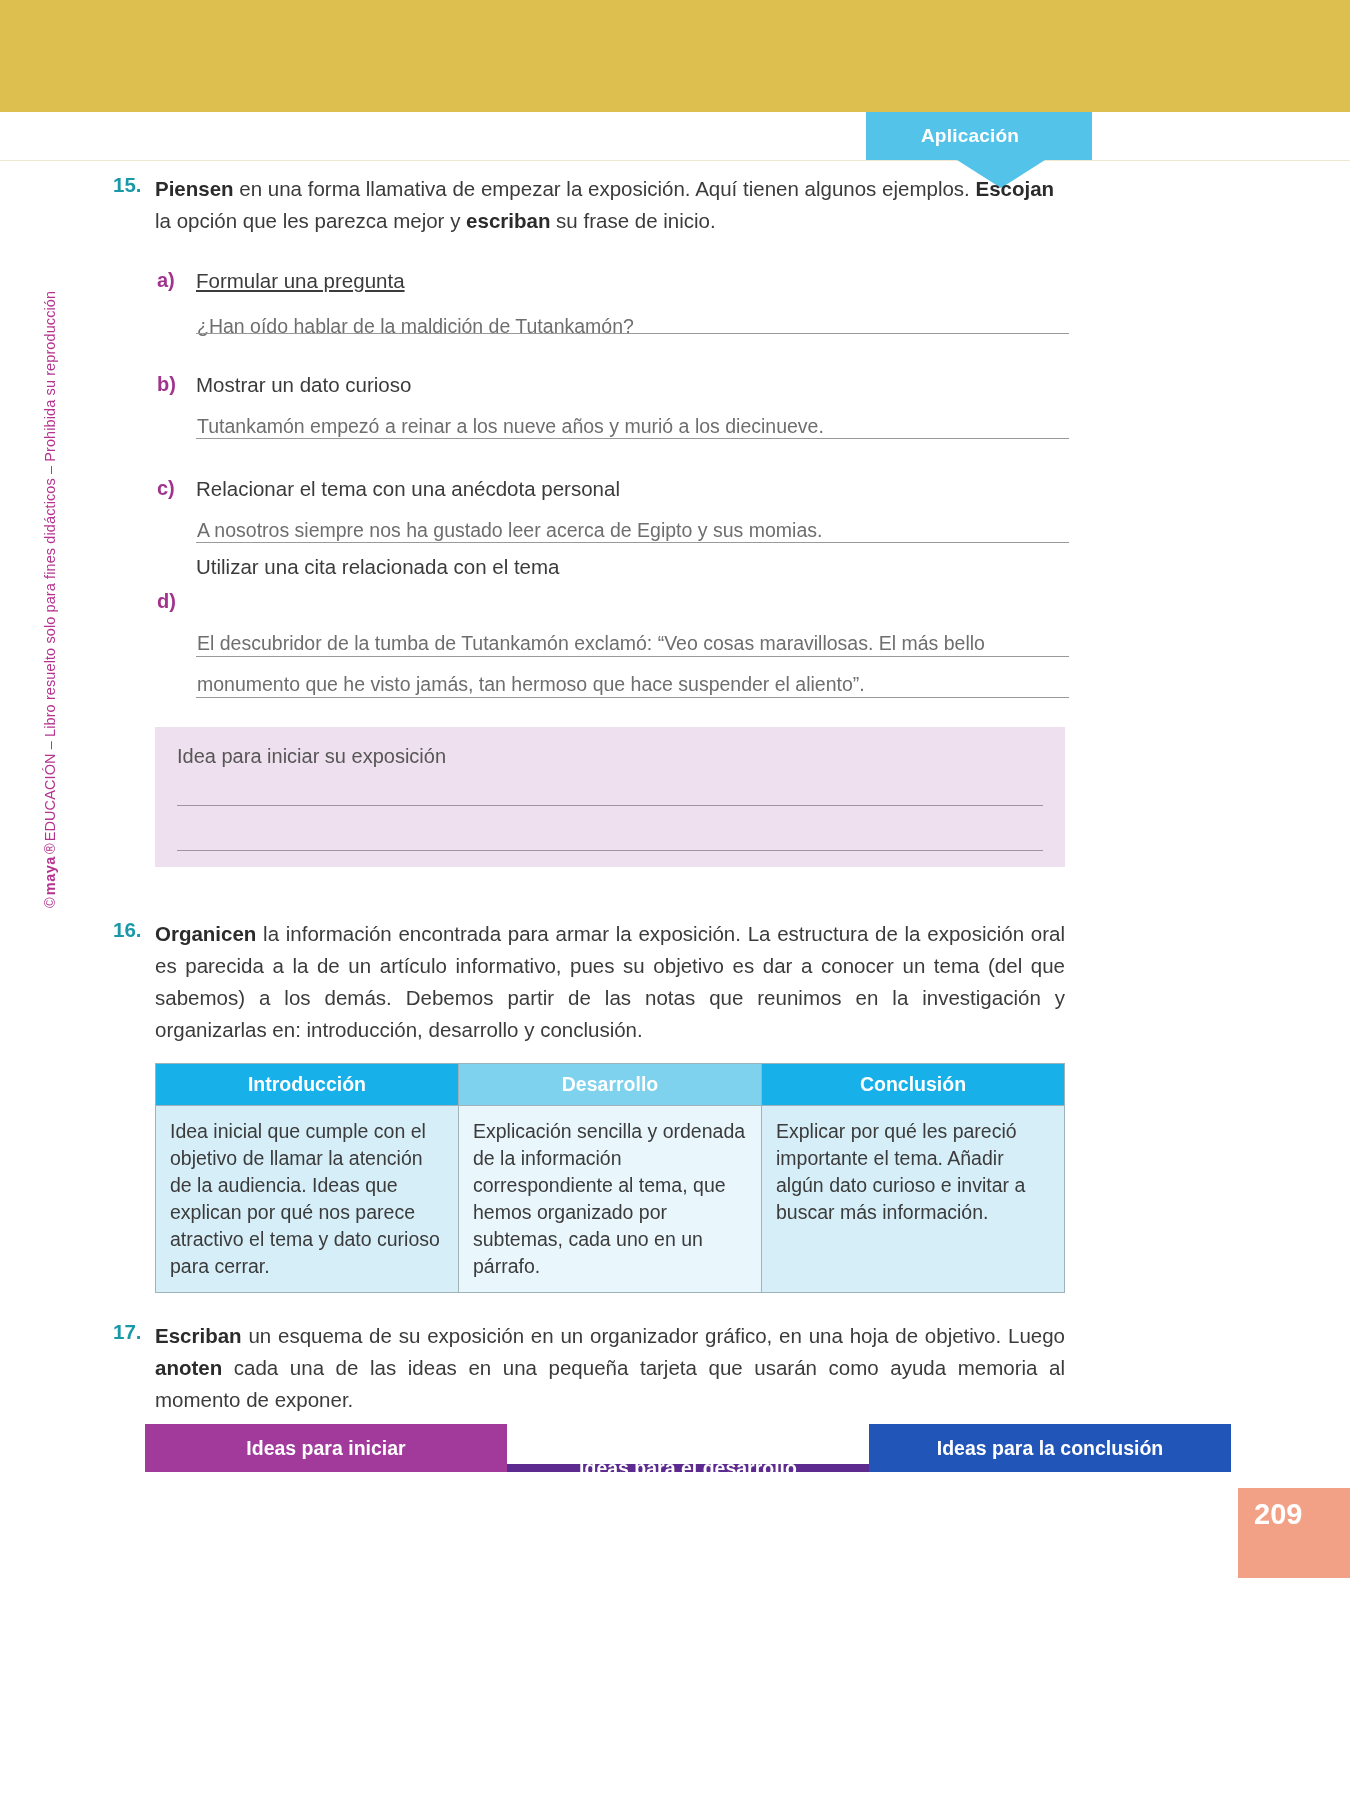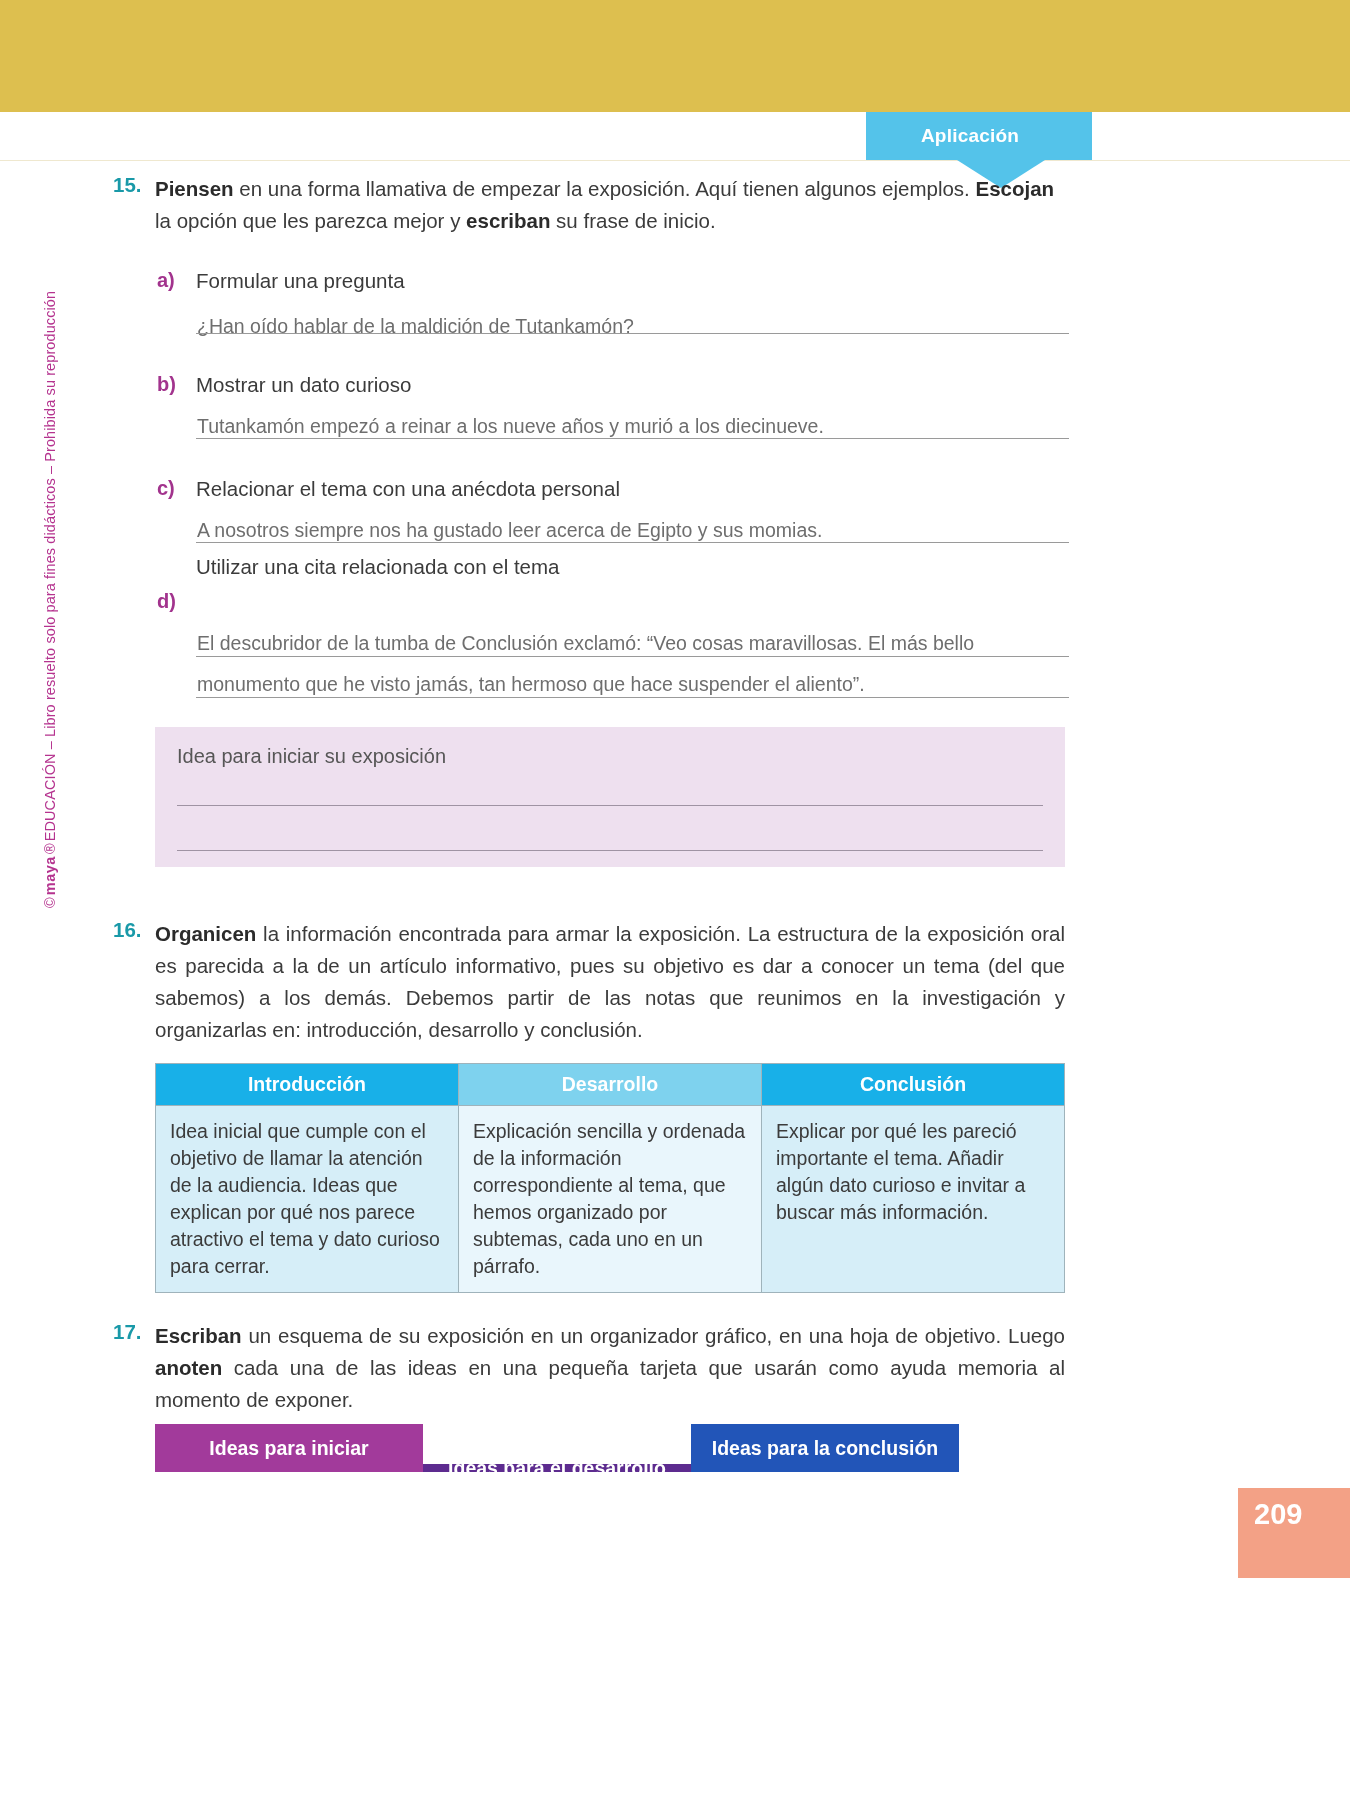--- a/index.html
+++ b/index.html
@@ -107,21 +107,21 @@
     padding:12px 14px; color:#3b3b3b;
     border:1px solid #9fb3bb;
     width:33.33%;
   }
   #table16 td.c0{ background:#d6eef8; }
   #table16 td.c1{ background:#e9f6fc; }
   #table16 td.c2{ background:#d6eef8; }
 
   
   #bottom-bar{
-    position:absolute; left:155px; top:1424px; width:804px; height:48px;
+    position:absolute; left:145px; top:1424px; width:1086px; height:48px;
     display:flex;
     justify-content:flex-end;
   }
   #bottom-bar div{
     flex:1 1 33.33%;
     display:flex; align-items:center; justify-content:center;
     color:#ffffff; font-weight:bold; font-size:19.5px;
   }
   #bottom-bar .b0{ background:#a23a9b; }
   #bottom-bar .b1{ background:#5d2b8f;margin-top:40px; }
@@ -155,37 +155,37 @@
 </div>
 
 <div class="item" style="left:113px; top:173px;">
   <div class="num">15.</div>
   <div class="body-txt">
     <b>Piensen</b><span> en una forma llamativa de empezar la exposición. Aquí tienen algunos ejemplos. </span><b>Escojan</b><span> la opción que les parezca mejor y </span><b>escriban</b><span> su frase de inicio.</span>
   </div>
 </div>
 
 <div class="opt-letter" style="left:157px; top:269px;">a)</div>
-<div class="opt-title" style="left:196px; top:269px;">Formular una pregunta</div>
+<div class="opt-title" style="left:196px; top:269px;text-decoration:underline;">Formular una pregunta</div>
 <div class="ans-text" style="left:197px; top:315px;">¿Han oído hablar de la maldición de Tutankamón?</div>
 <div class="ans-line" style="left:196px; top:333px; width:873px;"></div>
 
 <div class="opt-letter" style="left:157px; top:373px;">b)</div>
 <div class="opt-title" style="left:196px; top:373px;">Mostrar un dato curioso</div>
 <div class="ans-text" style="left:197px; top:415px;">Tutankamón empezó a reinar a los nueve años y murió a los diecinueve.</div>
 <div class="ans-line" style="left:196px; top:438px; width:873px;"></div>
 
 <div class="opt-letter" style="left:157px; top:477px;">c)</div>
 <div class="opt-title" style="left:196px; top:477px;">Relacionar el tema con una anécdota personal</div>
 <div class="ans-text" style="left:197px; top:519px;">A nosotros siempre nos ha gustado leer acerca de Egipto y sus momias.</div>
 <div class="ans-line" style="left:196px; top:542px; width:873px;"></div>
 
 <div class="opt-letter" style="left:157px; top:590px;">d)</div>
 <div class="opt-title" style="left:196px; top:555px;">Utilizar una cita relacionada con el tema</div>
-<div class="ans-text" style="left:197px; top:632px;">El descubridor de la tumba de Conclusión exclamó: “Veo cosas maravillosas. El más bello</div>
+<div class="ans-text" style="left:197px; top:632px;">El descubridor de la tumba de Tutankamón exclamó: “Veo cosas maravillosas. El más bello</div>
 <div class="ans-line" style="left:196px; top:656px; width:873px;"></div>
 <div class="ans-text" style="left:197px; top:673px;">monumento que he visto jamás, tan hermoso que hace suspender el aliento”.</div>
 <div class="ans-line" style="left:196px; top:697px; width:873px;"></div>
 
 <div id="idea-box">
   <div class="caption">Idea para iniciar su exposición</div>
   <div class="rule" style="top:78px; width:866px;"></div>
   <div class="rule" style="top:123px; width:866px;"></div>
 </div>
 

